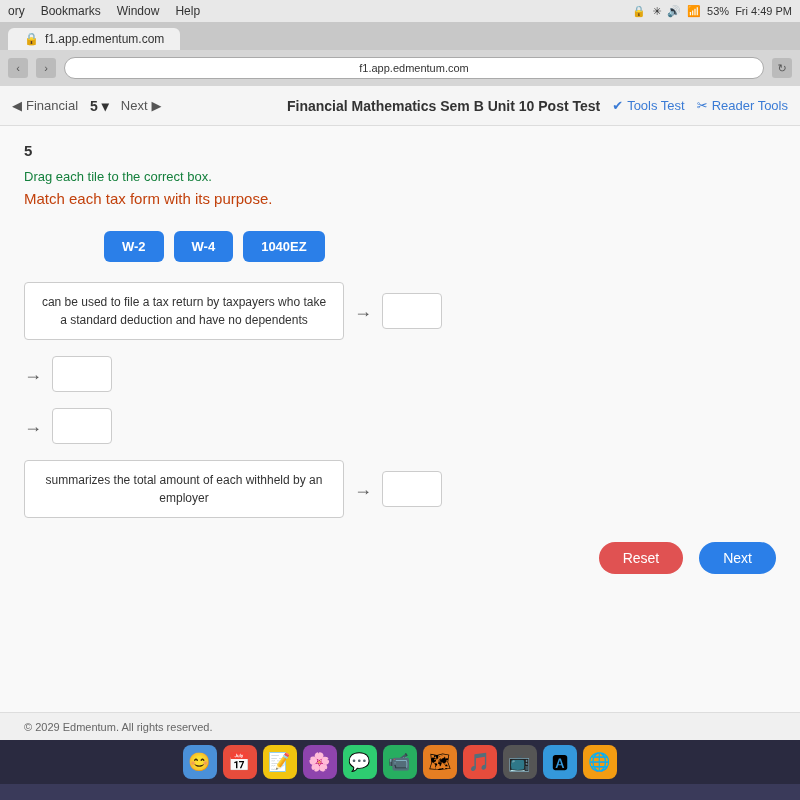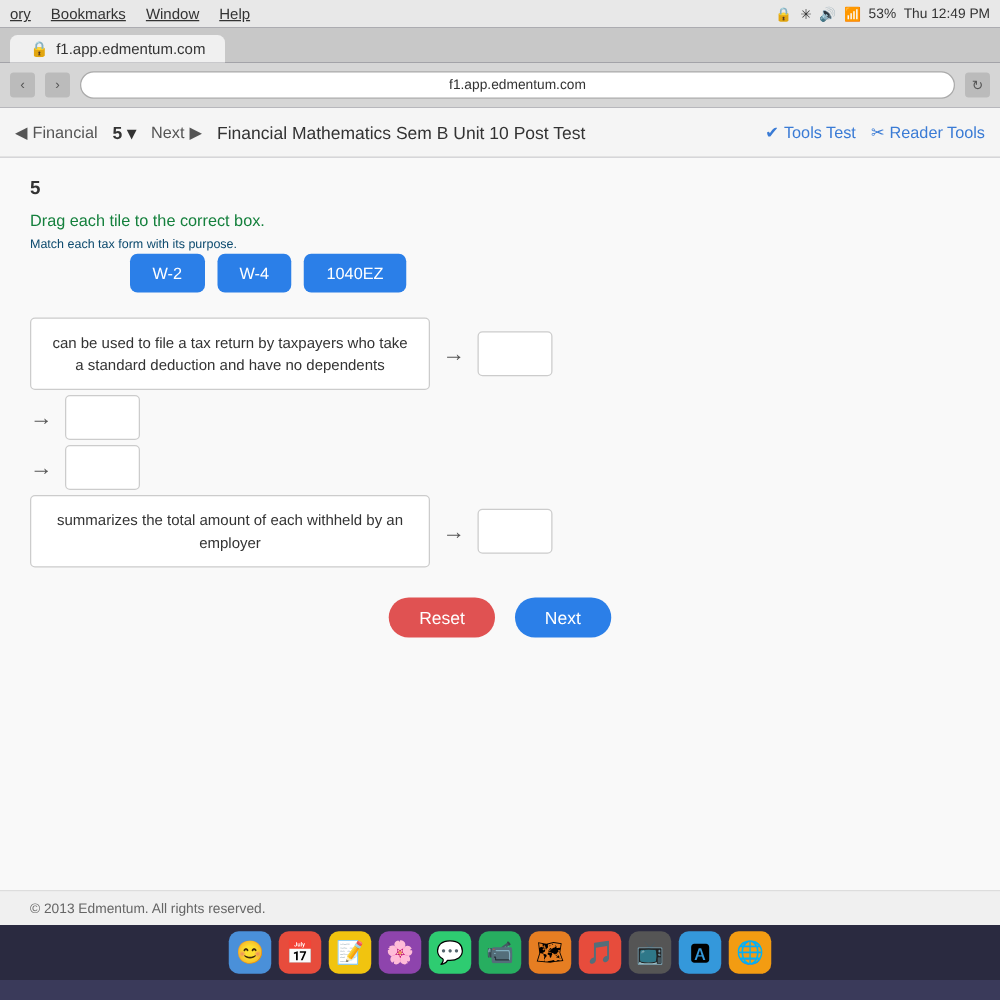--- a/index.html
+++ b/index.html
@@ -16,21 +16,20 @@
     .menu-bar {
       background: #e8e8e8;
       height: 22px;
       display: flex;
       align-items: center;
       padding: 0 8px;
       font-size: 12px;
       color: #333;
       gap: 16px;
       position: relative;
-      text-decoration: underline;
     }
     .menu-bar-right {
       position: absolute;
       right: 8px;
       display: flex;
       align-items: center;
       gap: 6px;
       font-size: 11px;
     }
     .browser-tabs {
@@ -113,23 +112,23 @@
       border: none;
       color: #555;
       font-size: 13px;
       cursor: pointer;
       display: flex;
       align-items: center;
       gap: 4px;
     }
     .test-title {
       flex: 1;
-      text-align: left;
+      text-align: right;
       font-size: 14px;
-      font-weight: 400;
+      font-weight: 700;
       color: #333;
     }
     .submit-btn {
       background: none;
       border: none;
       color: #3a7bd5;
       font-size: 13px;
       cursor: pointer;
       display: flex;
       align-items: center;
@@ -159,48 +158,48 @@
       font-weight: 600;
       color: #333;
       margin-bottom: 10px;
     }
     .instructions {
       font-size: 13px;
       color: #15803d;
       margin-bottom: 6px;
     }
     .sub-instructions {
-      font-size: 10px;
-      color: #0c4a6e;
-      margin-bottom: 2px;
+      font-size: 15px;
+      color: #c2410c;
+      margin-bottom: 24px;
     }
 
     
     .tiles-row {
       display: flex;
       gap: 10px;
       margin-bottom: 20px;
       padding-left: 80px;
     }
     .tile {
       background: #2b7fe8;
       color: white;
       padding: 8px 18px;
       border-radius: 6px;
       font-size: 13px;
-      font-weight: 400;
+      font-weight: 700;
       cursor: grab;
       user-select: none;
     }
 
     
     .match-rows {
       display: flex;
       flex-direction: column;
-      gap: 4px;
+      gap: 16px;
       margin-bottom: 24px;
     }
     .match-row {
       display: flex;
       align-items: center;
       gap: 10px;
     }
     .match-description {
       background: white;
       border: 1px solid #ccc;
@@ -224,21 +223,21 @@
       background: white;
       border: 1px solid #ccc;
       border-radius: 4px;
       width: 60px;
       height: 36px;
     }
 
     
     .buttons-row {
       display: flex;
-      justify-content: center;
+      justify-content: flex-end;
       gap: 16px;
       margin-top: 10px;
     }
     .reset-button {
       background: #e05252;
       color: white;
       border: none;
       border-radius: 20px;
       padding: 8px 24px;
       font-size: 14px;
@@ -303,21 +302,21 @@
   <span>ory</span>
   <span>Bookmarks</span>
   <span>Window</span>
   <span>Help</span>
   <div class="menu-bar-right">
     <span>🔒</span>
     <span>✳</span>
     <span>🔊</span>
     <span>📶</span>
     <span>53%</span>
-    <span>Thu 12:49 PM</span>
+    <span>Fri 4:49 PM</span>
   </div>
 </div>
 
 <div class="browser-tabs">
   <div class="browser-tab">
     <span>🔒</span>
     <span>f1.app.edmentum.com</span>
   </div>
 </div>
 
@@ -389,21 +388,21 @@
 
   </div>
 
   <div class="buttons-row">
     <button class="reset-button">Reset</button>
     <button class="next-button">Next</button>
   </div>
 </div>
 
 <div class="footer">
-  <span>© 2013 Edmentum. All rights reserved.</span>
+  <span>© 2029 Edmentum. All rights reserved.</span>
 </div>
 
 <div class="dock-bar">
   <div class="dock-item" style="background:#4a90d9;">😊</div>
   <div class="dock-item" style="background:#e74c3c;">📅</div>
   <div class="dock-item" style="background:#f1c40f;">📝</div>
   <div class="dock-item" style="background:#8e44ad;">🌸</div>
   <div class="dock-item" style="background:#2ecc71;">💬</div>
   <div class="dock-item" style="background:#27ae60;">📹</div>
   <div class="dock-item" style="background:#e67e22;">🗺</div>

